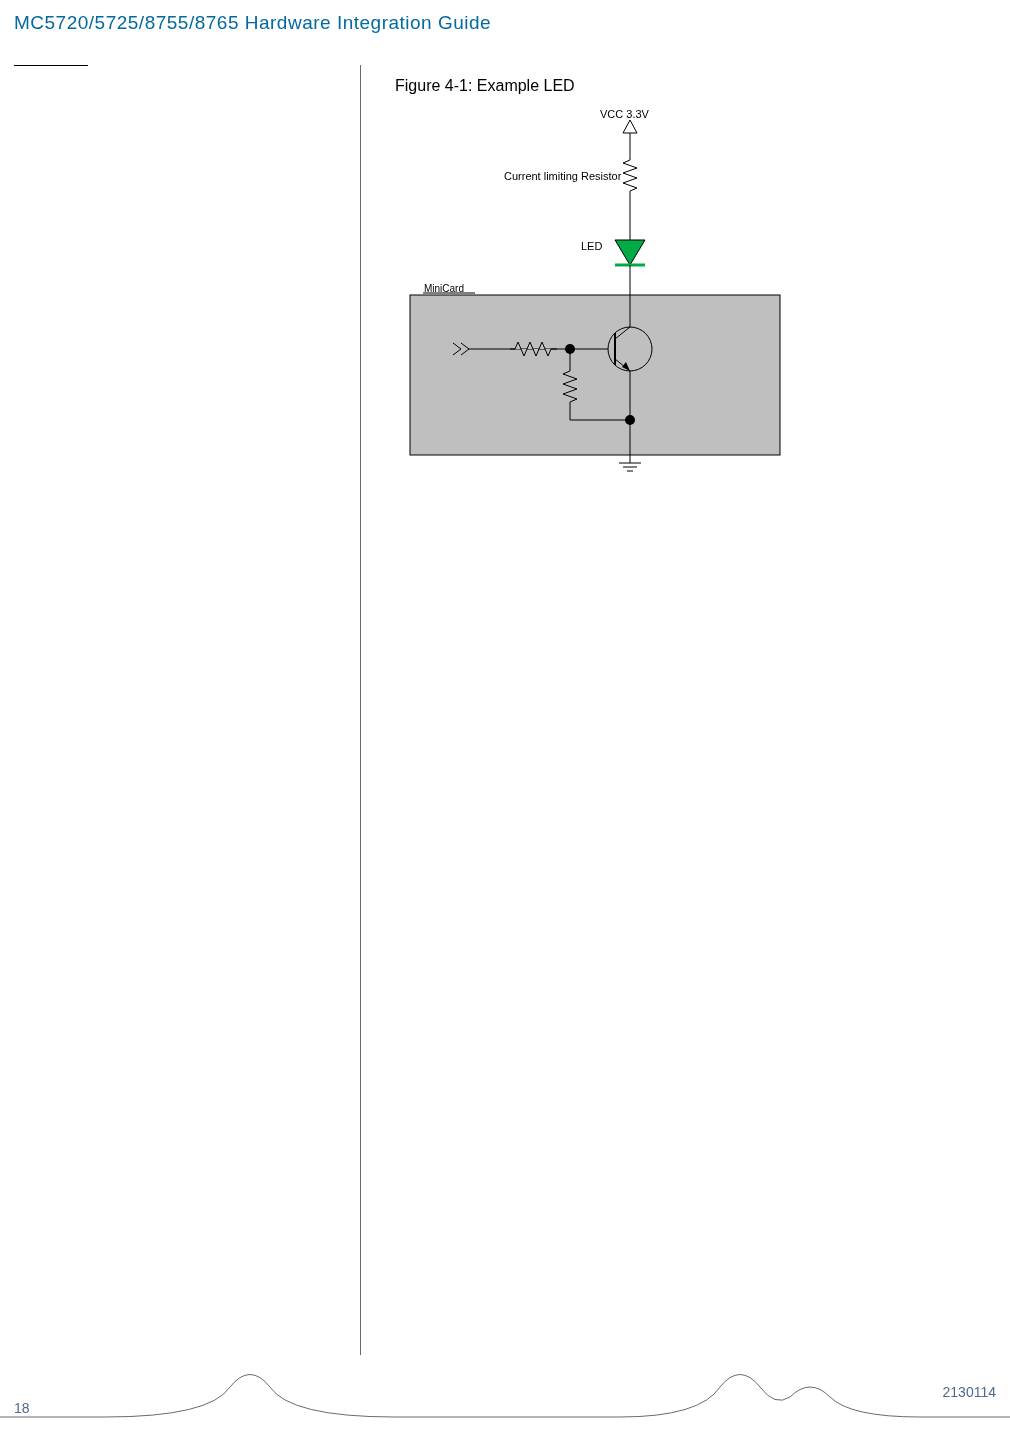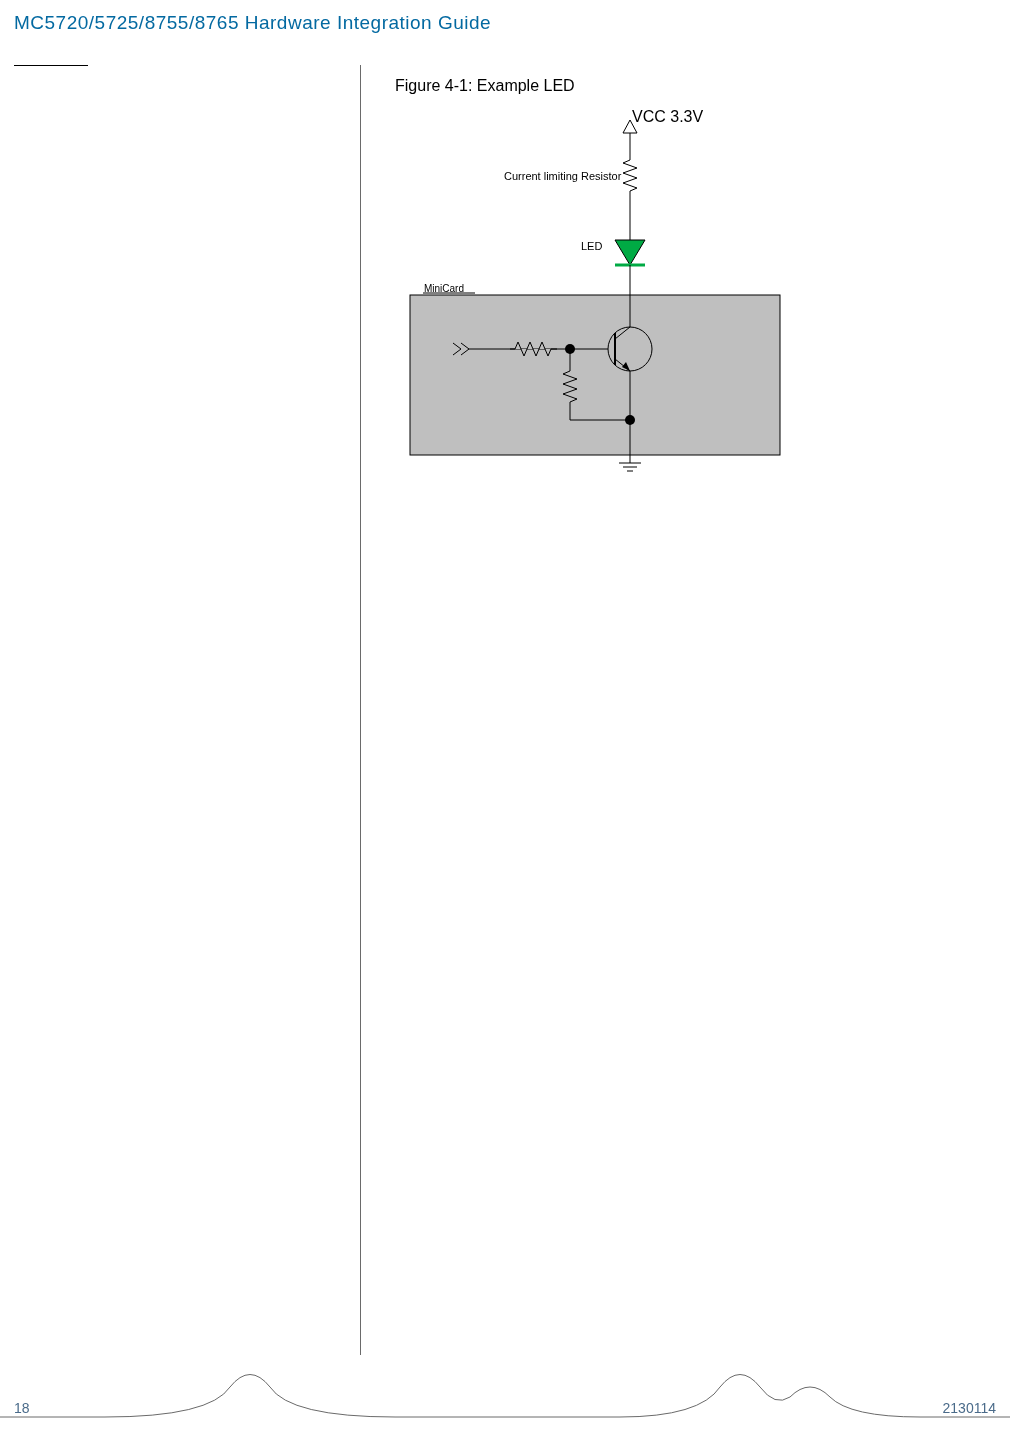--- a/index.html
+++ b/index.html
@@ -53,22 +53,22 @@
     
     .diagram-container {
       position: absolute;
       top: 105px;
       left: 405px;
     }
     
     .vcc-label {
       position: absolute;
       top: 108px;
-      left: 632px;
-      font-size: 16px;
+      left: 600px;
+      font-size: 11px;
     }
     
     .resistor-label {
       position: absolute;
       top: 170px;
       left: 504px;
       font-size: 11px;
     }
     
     .led-label {
@@ -95,21 +95,21 @@
     .footer-left {
       position: absolute;
       bottom: 26px;
       left: 14px;
       font-size: 14px;
       color: #4a6b8a;
     }
     
     .footer-right {
       position: absolute;
-      bottom: 26px;
+      bottom: 42px;
       right: 14px;
       font-size: 14px;
       color: #4a6b8a;
       margin-left: 17px;
     }
     
     .footer-waves {
       position: absolute;
       bottom: 5px;
       left: 0;

